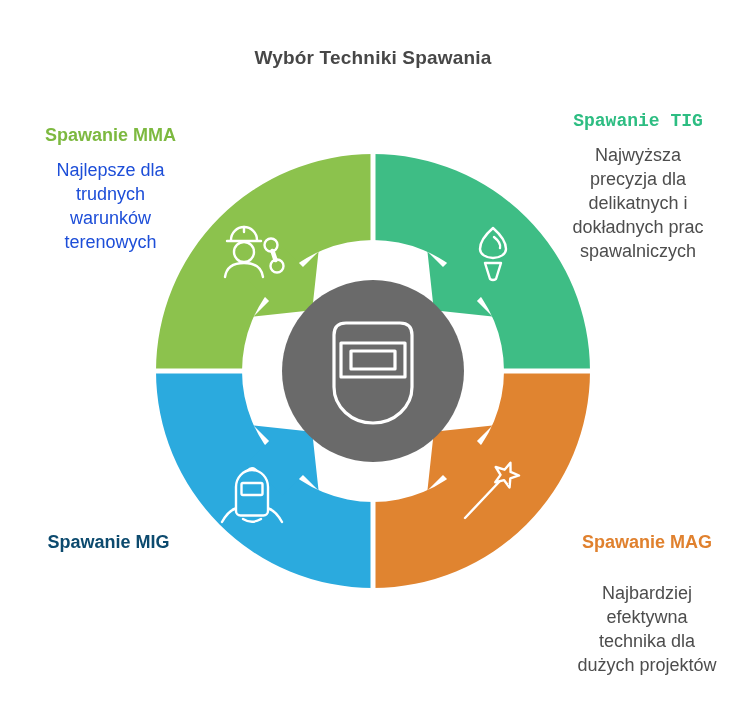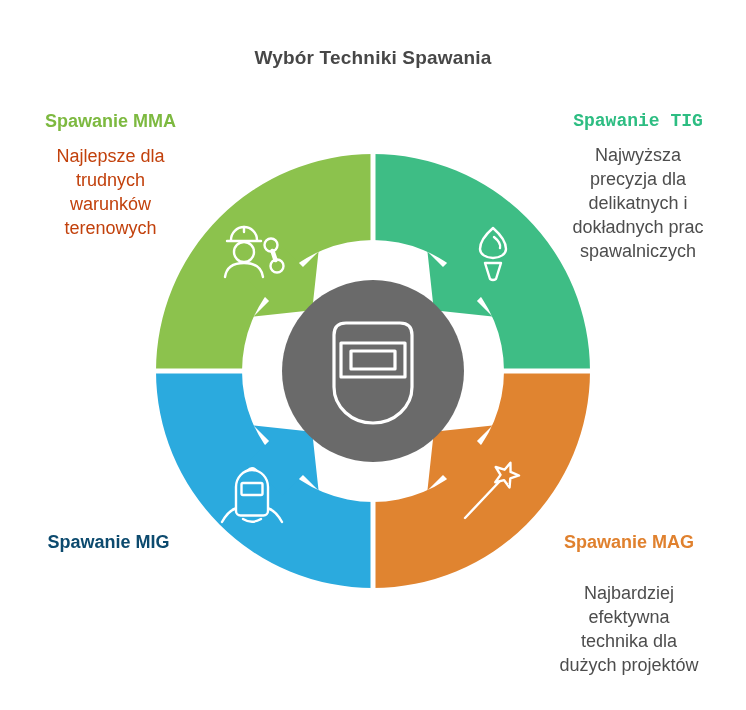--- a/index.html
+++ b/index.html
@@ -13,24 +13,24 @@
   .stage { position: absolute; inset: 0; width: 746px; height: 710px; }
   .diagram { position: absolute; left: 0; top: 0; width: 746px; height: 710px; }
   .title {
     position: absolute; top: 47px; left: 0; width: 746px;
     text-align: center; font-size: 19px; font-weight: 700;
     letter-spacing: 0.2px;
   }
   .label { position: absolute; text-align: center; }
   .label .heading { font-size: 18px; font-weight: 700; margin: 0 0 12px 0; }
   .label .desc { font-size: 18px; line-height: 24px; white-space: pre-line; }
-  .label.tl { left: 18px;  top: 111px; width: 185px; }
+  .label.tl { left: 18px;  top: 125px; width: 185px; }
   .label.tr { left: 543px; top: 111px; width: 190px; }
   .label.bl { left: 16px;  top: 532px; width: 185px; }
-  .label.br { left: 534px; top: 532px; width: 190px; }
+  .label.br { left: 552px; top: 532px; width: 190px; }
   .icon-stroke { stroke: #ffffff; fill: none; stroke-width: 2.4; stroke-linecap: round; stroke-linejoin: round; }
   .center-stroke { stroke: #ffffff; fill: none; stroke-width: 3.2; stroke-linecap: round; stroke-linejoin: round; }
 </style>
 </head>
 <body>
 
 <div class="stage">
 
   <svg class="diagram" viewBox="0 0 746 710" aria-hidden="true">
 
@@ -91,21 +91,21 @@
     <g class="icon-stroke" transform="translate(492 489)">
       <path d="M -27 29 L 7 -7"></path>
       <path transform="translate(14 -14) rotate(20)" d="M 0 -13 L 3.2 -4.5 L 12.4 -4 L 5.2 1.7 L 7.6 10.5 L 0 5.5 L -7.6 10.5 L -5.2 1.7 L -12.4 -4 L -3.2 -4.5 Z"></path>
     </g>
   </svg>
 
   <div class="title" style="color: rgb(71, 71, 71); text-align: center;">Wybór Techniki Spawania</div>
 
   <div class="label tl">
     <div class="heading" style="color: rgb(125, 185, 64);">Spawanie MMA</div>
-    <div class="desc" style="color: #c2410c;">Najlepsze dla
+    <div class="desc" style="color: #1d4ed8;">Najlepsze dla
 trudnych
 warunków
 terenowych</div>
   </div>
 
   <div class="label tr">
     <div class="heading" style="color: rgb(45, 189, 130); font-family: Liberation Mono, monospace;">Spawanie TIG</div>
     <div class="desc" style="color: rgb(77, 77, 77);">Najwyższa
 precyzja dla
 delikatnych i

